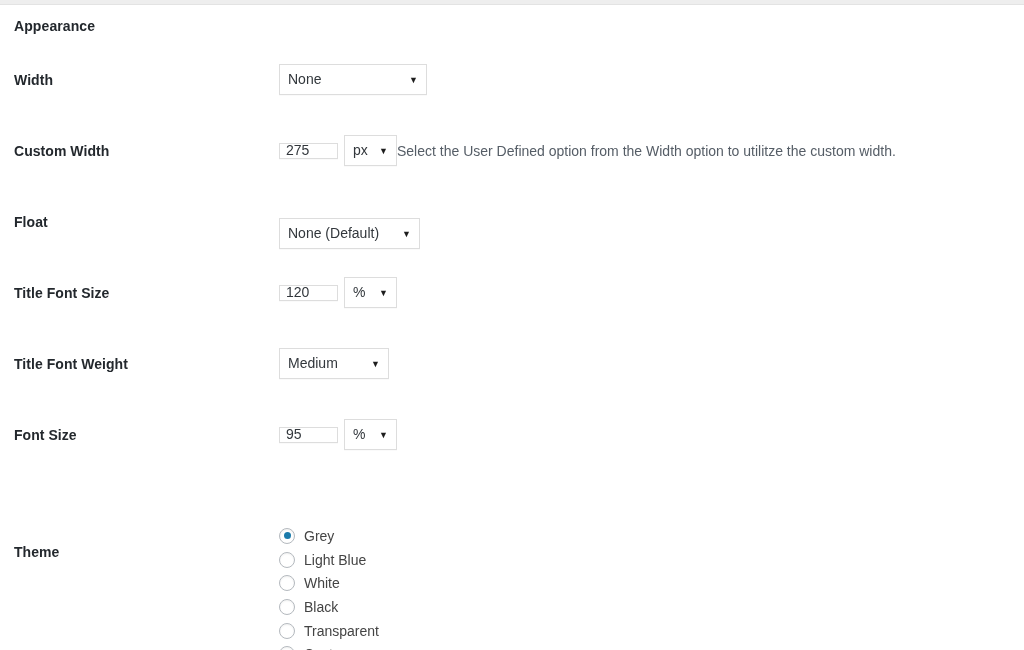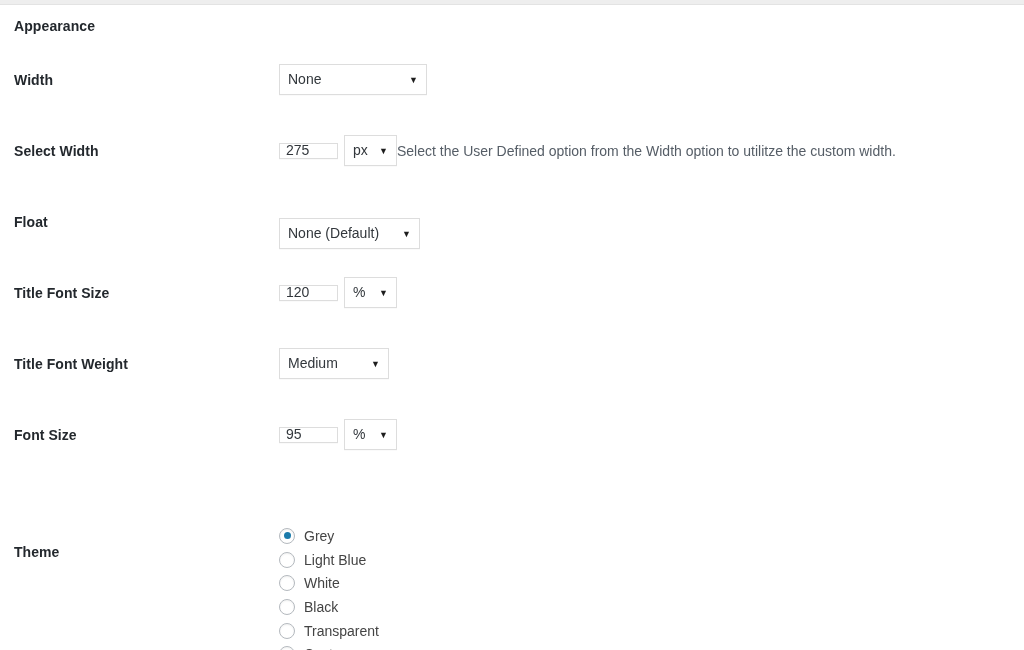--- a/index.html
+++ b/index.html
@@ -179,21 +179,21 @@
       <div class="row-label" style="top:12px;">Width</div>
       <div class="row-field" style="top:4px;">
         <div class="select-box w-auto">
           <span>None</span>
           <span class="caret">▼</span>
         </div>
       </div>
     </div>
 
     <div class="row" style="height:71px;">
-      <div class="row-label" style="top:12px;">Select Width</div>
+      <div class="row-label" style="top:12px;">Custom Width</div>
       <div class="row-field" style="top:4px;">
         <div class="text-input">
           <span>275</span>
         </div>
         <div class="gap"></div>
         <div class="select-box w-unit">
           <span>px</span>
           <span class="caret">▼</span>
         </div>
         <div class="desc">Select the User Defined option from the Width option to utilitze the custom width.</div>

